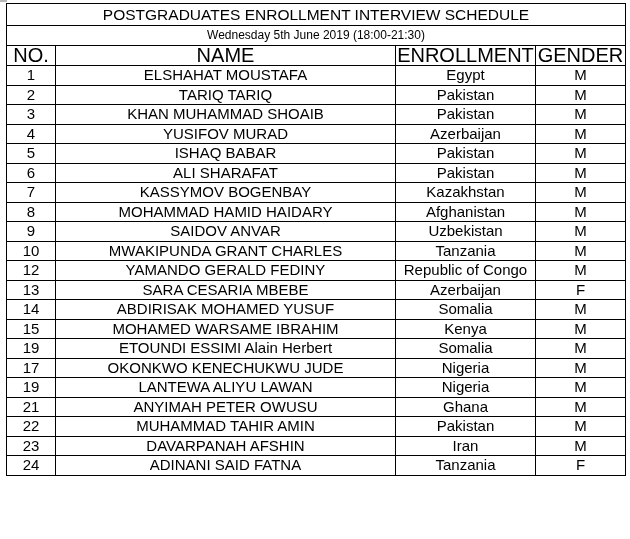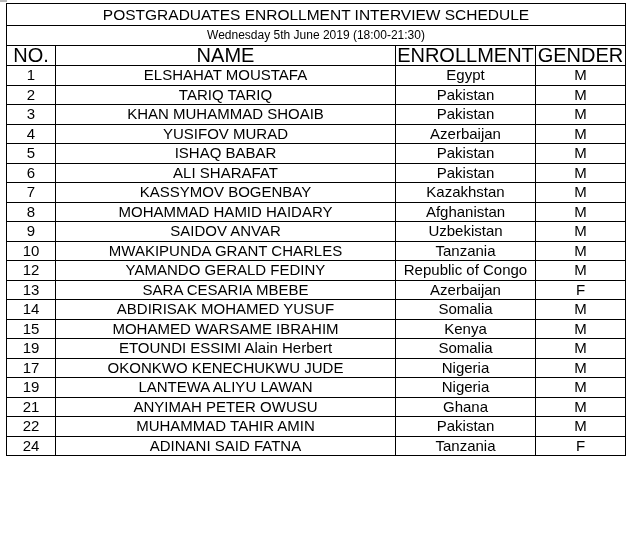--- a/index.html
+++ b/index.html
@@ -202,20 +202,26 @@
           <td>Ghana</td>
           <td>M</td>
         </tr>
         <tr>
           <td>22</td>
           <td>MUHAMMAD TAHIR AMIN</td>
           <td>Pakistan</td>
           <td>M</td>
         </tr>
         <tr>
+          <td>23</td>
+          <td>DAVARPANAH AFSHIN</td>
+          <td>Iran</td>
+          <td>M</td>
+        </tr>
+        <tr>
           <td>24</td>
           <td>ADINANI SAID FATNA</td>
           <td>Tanzania</td>
           <td>F</td>
         </tr>
       </tbody>
   </table>
 </div>
 
 </body></html>

